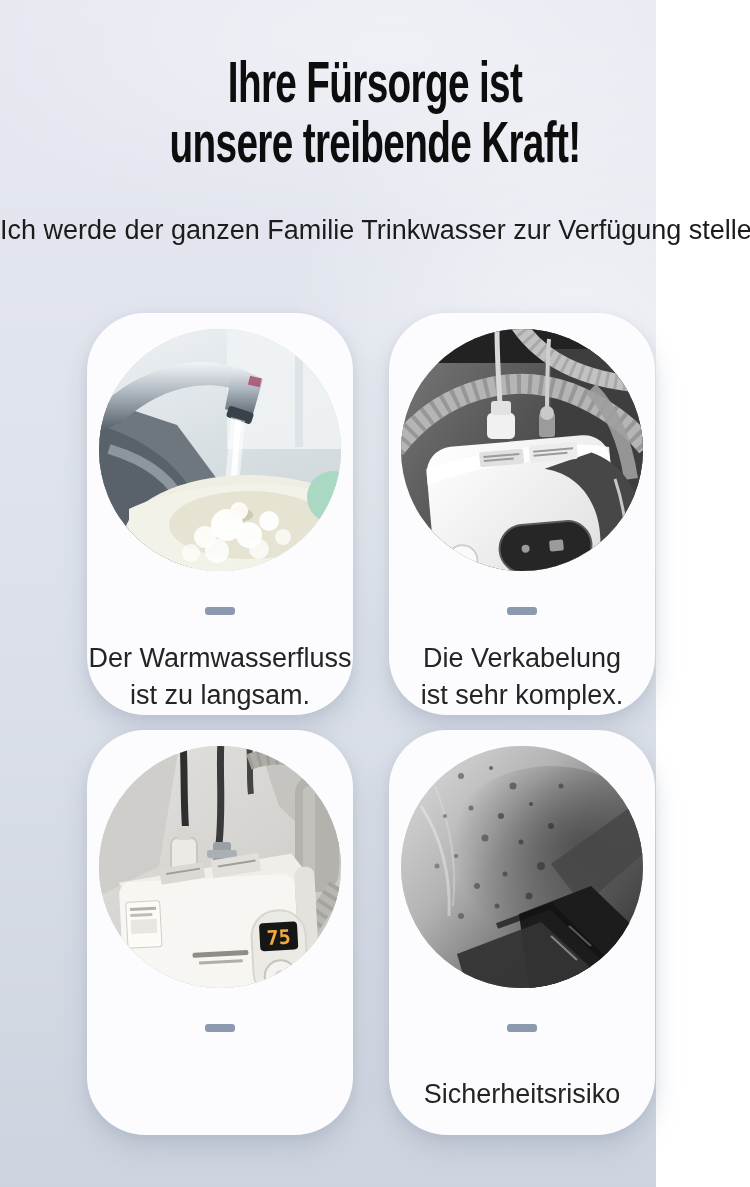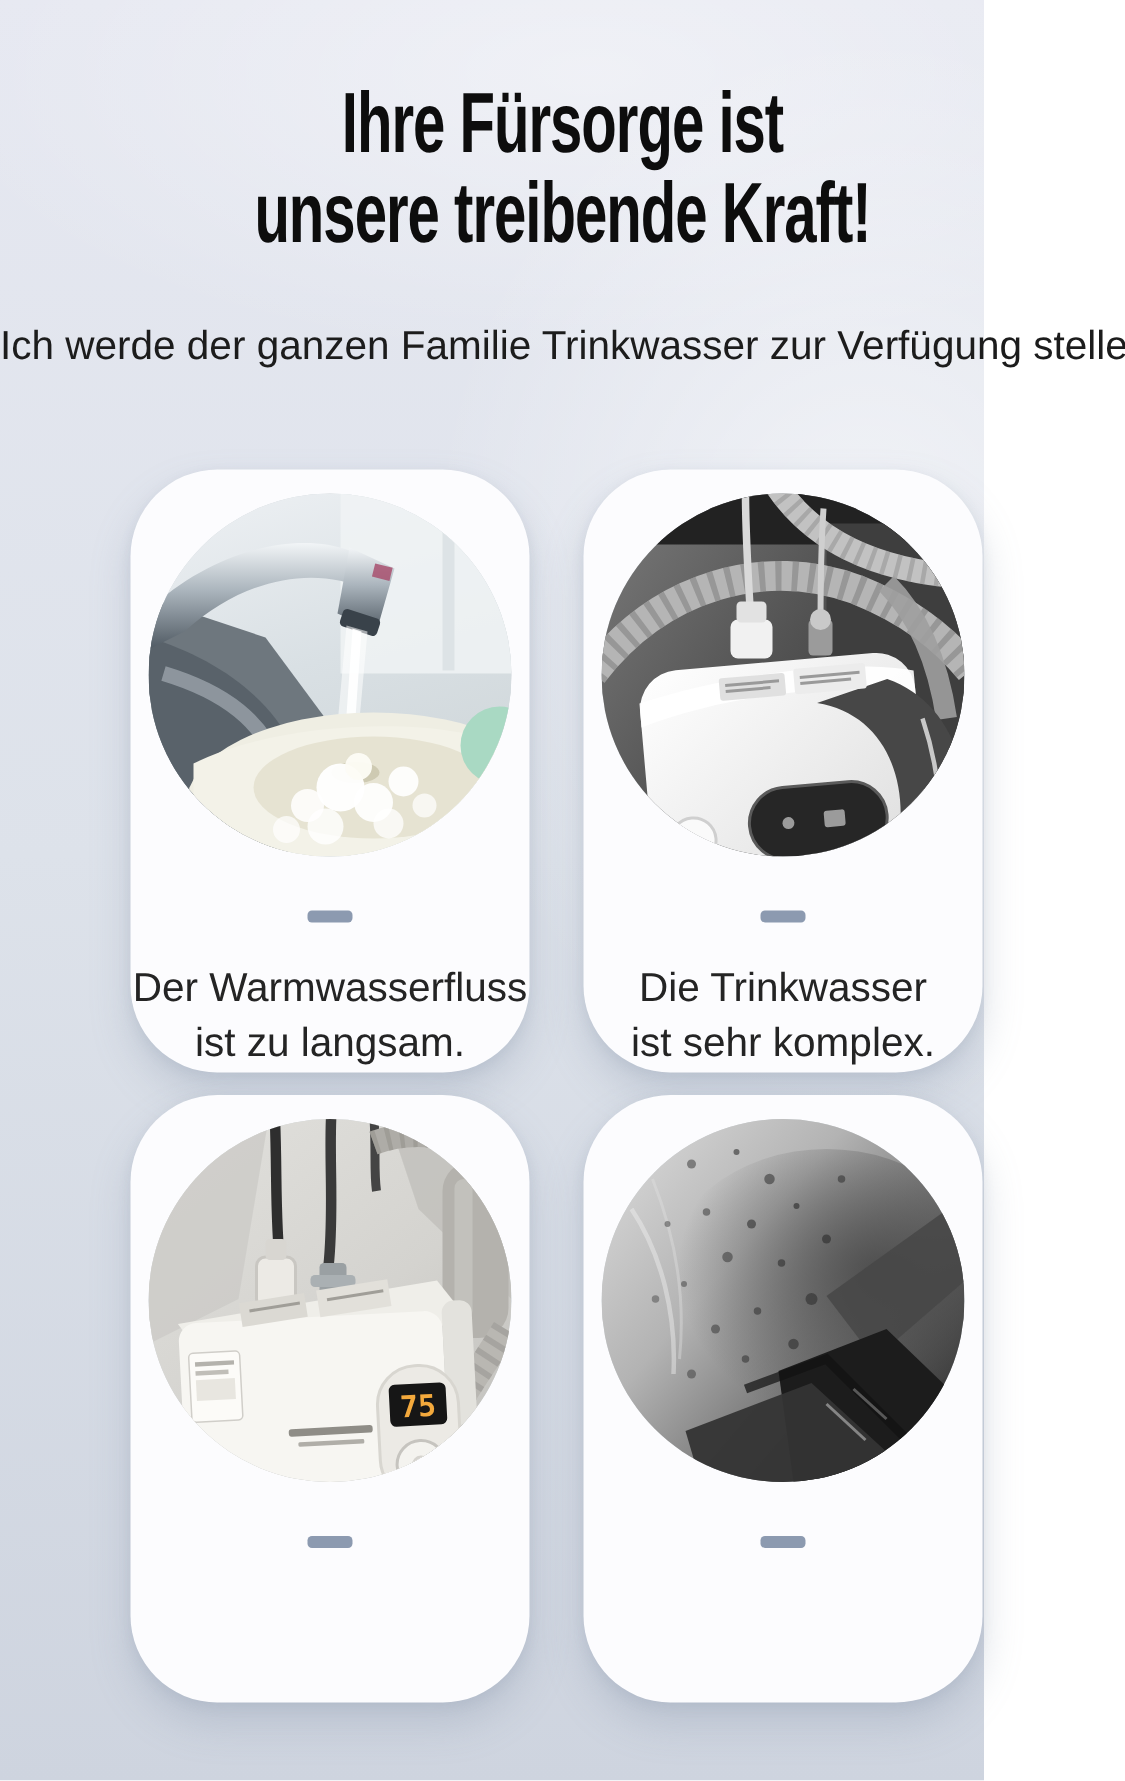--- a/index.html
+++ b/index.html
@@ -164,21 +164,21 @@
             <rect x="134" y="118" width="48" height="17" rx="2" fill="#ececec"></rect>
             <rect x="88" y="124" width="36" height="2" fill="#9a9a9a"></rect>
             <rect x="88" y="128" width="30" height="2" fill="#9a9a9a"></rect>
             <rect x="138" y="123" width="40" height="2" fill="#9a9a9a"></rect>
             <rect x="138" y="127" width="34" height="2" fill="#9a9a9a"></rect>
           </g>
           <path d="M214 150 C 224 180 228 210 224 242" stroke="#e8e8e8" stroke-width="3" fill="none" opacity="0.8"></path>
         </svg>
       </div>
       <div class="dash"></div>
-      <p class="caption">Die Trinkwasser
+      <p class="caption">Die Verkabelung
 ist sehr komplex.</p>
     </section>
 
     <section class="card">
       <div class="photo">
         <svg viewBox="0 0 242 242">
           <defs>
             <linearGradient id="g3bg" x1="0" y1="0" x2="0.8" y2="1">
               <stop offset="0" stop-color="#e2e1dd"></stop>
                 <stop offset="0.6" stop-color="#d4d3cf"></stop>
@@ -271,16 +271,17 @@
           </g>
           <polygon points="150,118 242,52 242,108 182,160" fill="#464646" opacity="0.85"></polygon>
           <polygon points="118,168 190,140 242,190 242,242 128,242" fill="#1c1c1c"></polygon>
           <polygon points="56,208 140,176 212,242 66,242" fill="#343434" opacity="0.95"></polygon>
           <path d="M96 180 L150 160 L210 220" stroke="#111111" stroke-width="6" fill="none" opacity="0.7"></path>
           <path d="M150 190 L176 214" stroke="#d8d8d8" stroke-width="2" opacity="0.5"></path>
           <path d="M168 180 L190 200" stroke="#bfbfbf" stroke-width="2" opacity="0.4"></path>
         </svg>
       </div>
       <div class="dash"></div>
+      <p class="caption">Sicherheitsrisiko</p>
     </section>
 
   </div>
 </div>
 
 </body></html>

